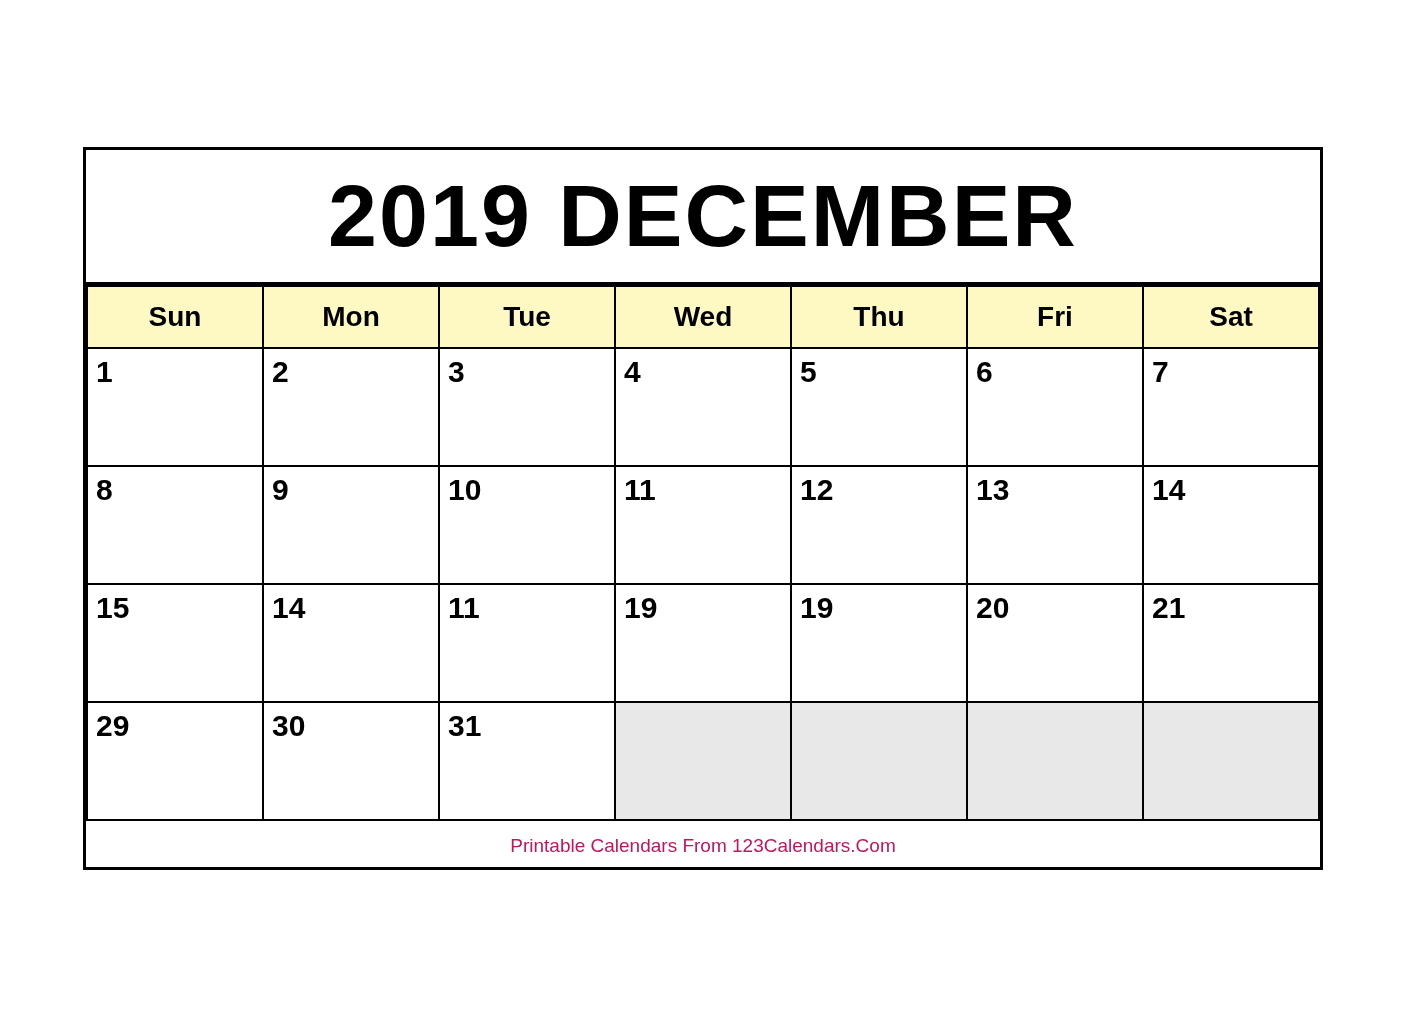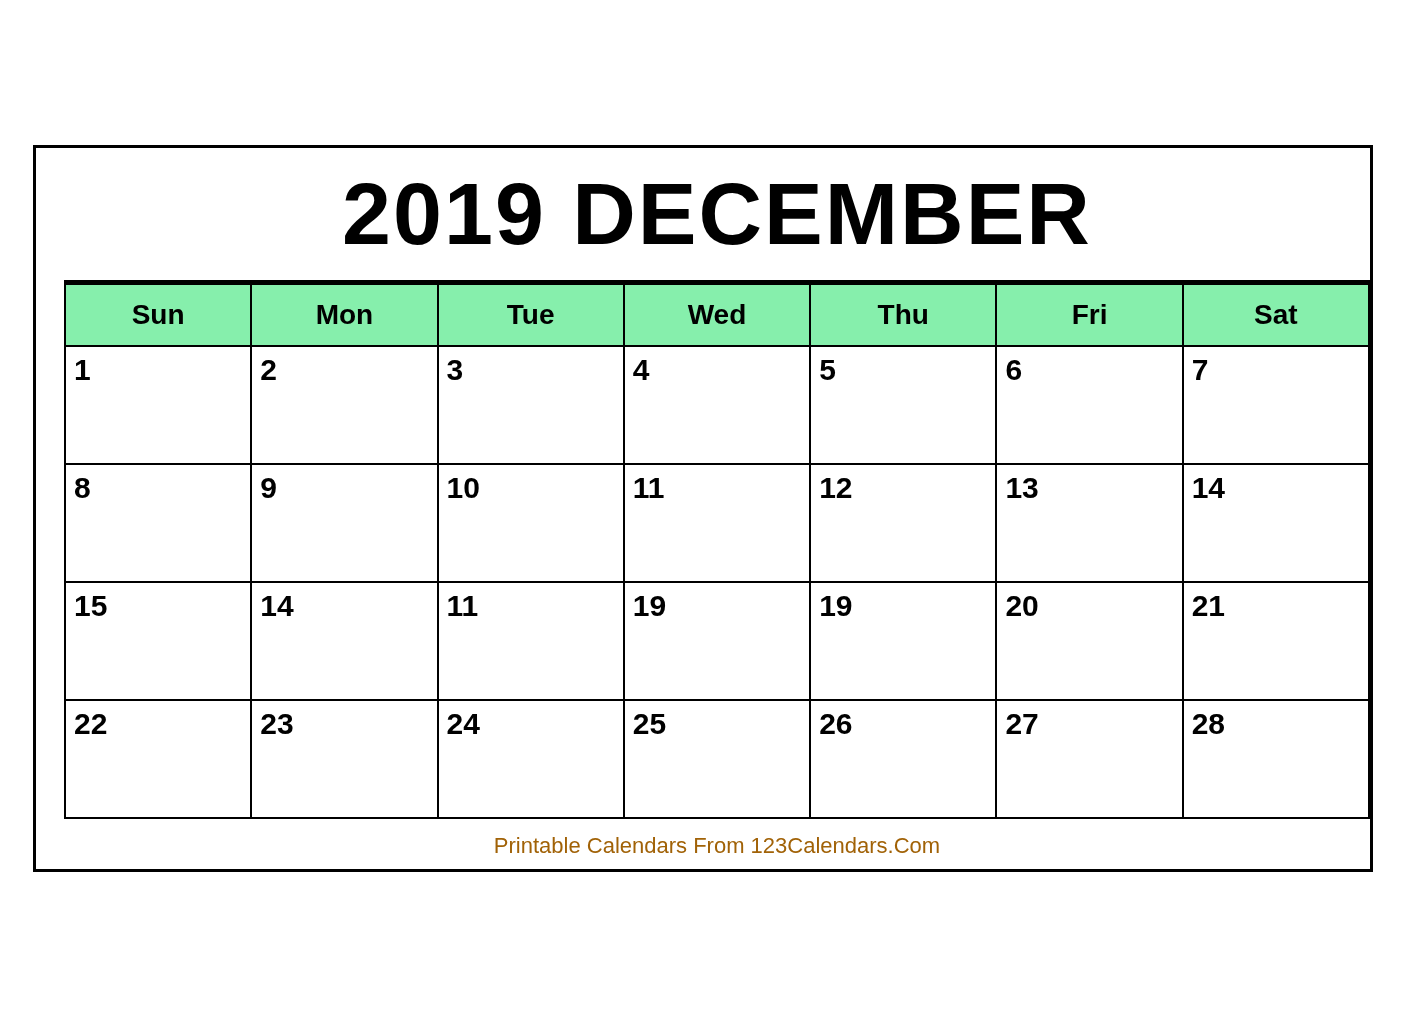--- a/index.html
+++ b/index.html
@@ -11,24 +11,23 @@
     body {
       background: #fff;
       display: flex;
       justify-content: center;
       align-items: center;
       min-height: 100vh;
       font-family: Arial, Helvetica, sans-serif;
     }
 
     .calendar-wrapper {
-      width: 1340px;
+      width: 1240px;
       border: 3px solid #000;
       background: #fff;
-      padding-left: 28px;
     }
 
     .calendar-title {
       text-align: center;
       padding: 18px 10px;
       border-bottom: 3px solid #000;
       font-size: 88px;
       font-weight: 900;
       letter-spacing: 2px;
       line-height: 1.1;
@@ -38,43 +37,43 @@
       width: 100%;
       border-collapse: collapse;
     }
 
     .calendar-grid th {
       border: 2px solid #000;
       text-align: center;
       padding: 14px 8px;
       font-size: 28px;
       font-weight: 700;
-      background: #86efac;
+      background: #fef9c3;
     }
 
     .calendar-grid td {
       border: 2px solid #000;
       vertical-align: top;
       width: calc(100% / 7);
       height: 118px;
       padding: 6px 8px;
       font-size: 30px;
       font-weight: 700;
       background: #fff;
     }
 
     .calendar-grid td.empty {
       background: #e8e8e8;
     }
 
     .footer {
       text-align: center;
       padding: 14px 10px 10px;
-      font-size: 22px;
-      color: #a16207;
+      font-size: 19px;
+      color: #be185d;
     }
   </style>
 </head>
 <body>
 
 <div class="calendar-wrapper">
   <div class="calendar-title">2019 DECEMBER</div>
   <table class="calendar-grid">
     <thead>
       <tr>
@@ -109,24 +108,24 @@
         <tr>
           <td>15</td>
           <td>14</td>
           <td>11</td>
           <td>19</td>
           <td>19</td>
           <td>20</td>
           <td>21</td>
         </tr>
         <tr>
-          <td>22</td>
-          <td>23</td>
-          <td>24</td>
-          <td>25</td>
-          <td>26</td>
-          <td>27</td>
-          <td>28</td>
+          <td>29</td>
+          <td>30</td>
+          <td>31</td>
+          <td class="empty"></td>
+          <td class="empty"></td>
+          <td class="empty"></td>
+          <td class="empty"></td>
         </tr>
       </tbody>
   </table>
   <div class="footer">Printable Calendars From 123Calendars.Com</div>
 </div>
 
 </body></html>

